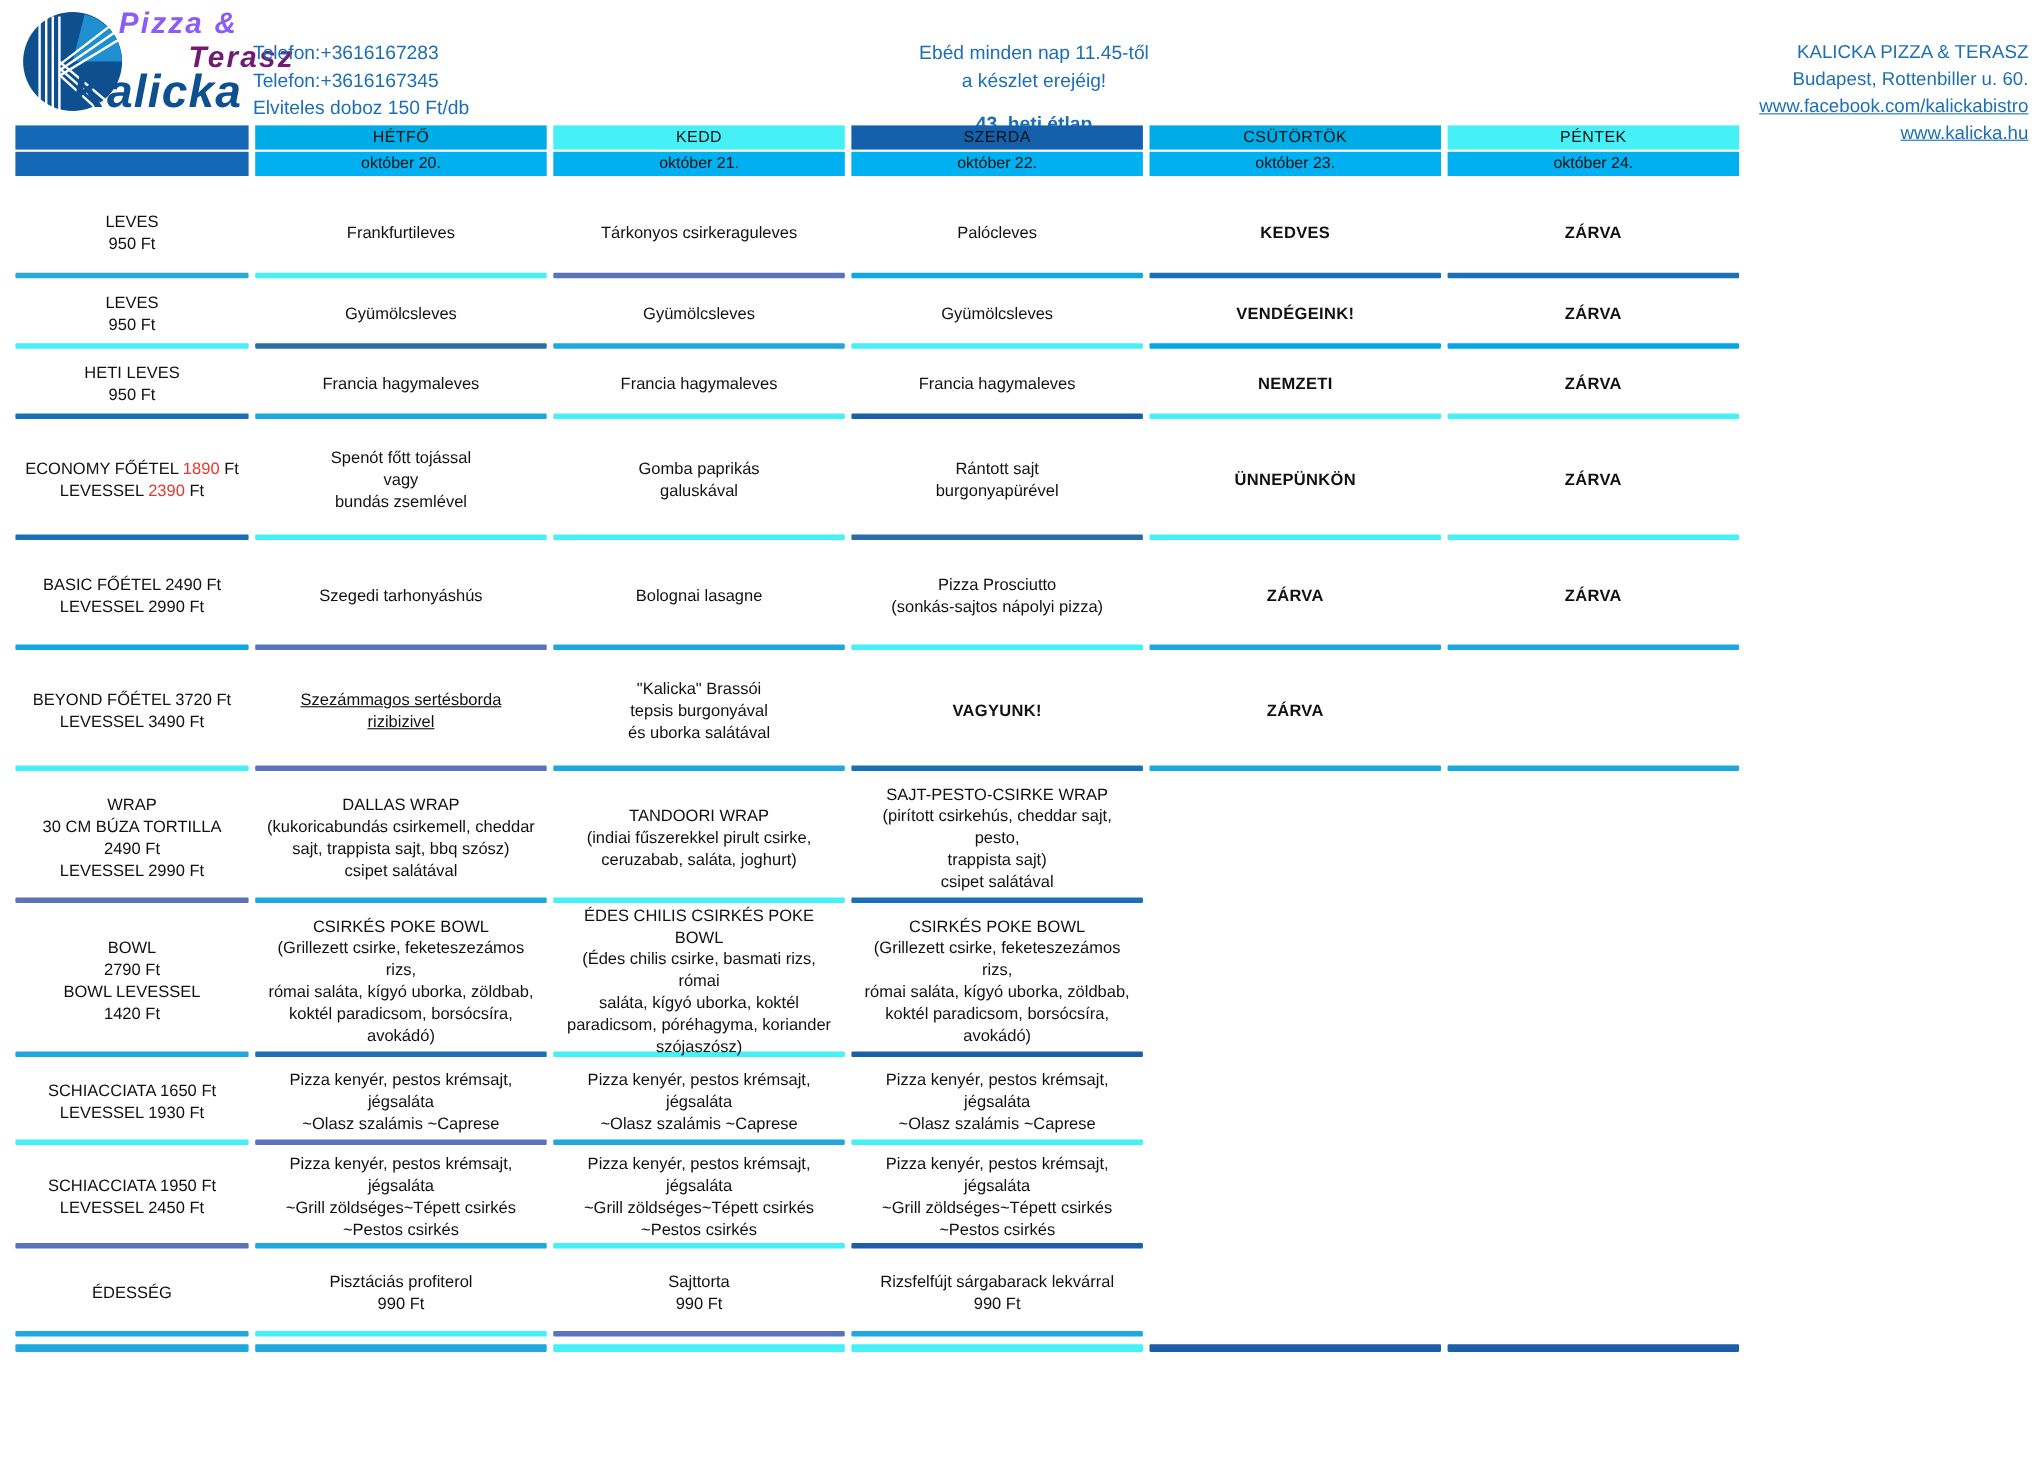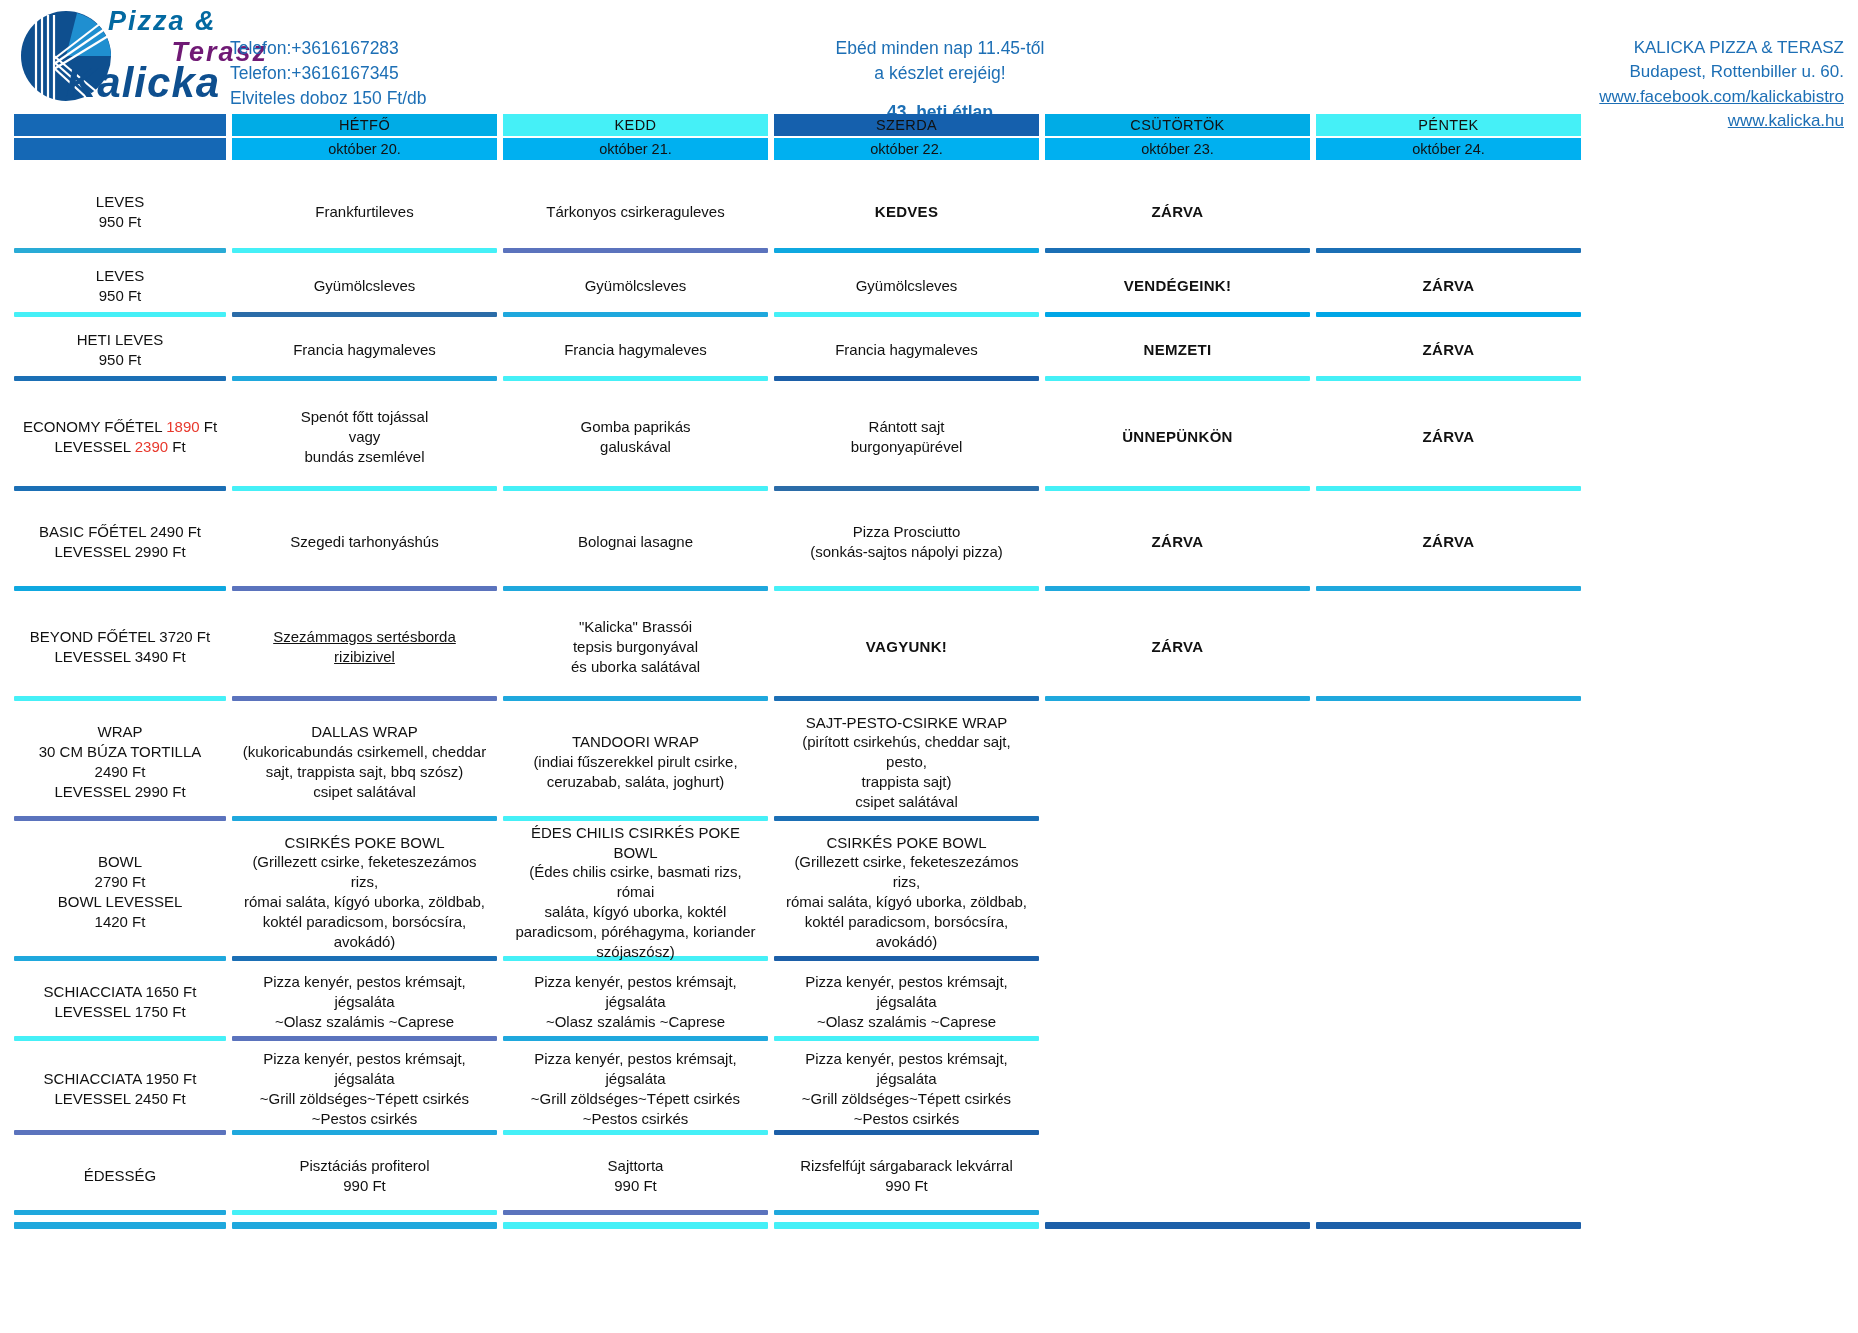--- a/index.html
+++ b/index.html
@@ -28,21 +28,21 @@
   }
   .logo-wrap svg { display: block; }
 
   .logo-text {
     position: absolute;
     left: 108px; top: 8px;
     width: 160px;
   }
   .logo-pizza {
     font-size: 27px; font-weight: bold; font-style: italic;
-    color: #0369a1; letter-spacing: 2px; line-height: 1;
+    color: #8b5cf6; letter-spacing: 2px; line-height: 1;
   }
   .logo-terasz {
     font-size: 27px; font-weight: bold; font-style: italic;
     color: #701a75; letter-spacing: 2px; line-height: 1;
     text-align: right; margin-top: 4px;
   }
   .logo-kalicka {
     position: absolute;
     left: 66px; top: 62px;
     font-size: 42px; font-weight: bold; font-style: italic;
@@ -247,20 +247,25 @@
       <div class="cellbox col-day" style="height: 72px; width: 265px;">
         <div>
           <div>Frankfurtileves</div>
         </div>
       </div>
       <div class="cellbox col-day" style="height: 72px; width: 265px;">
         <div>
           <div>Tárkonyos csirkeraguleves</div>
         </div>
       </div>
+      <div class="cellbox col-day" style="height: 72px; width: 265px;">
+        <div>
+          <div>Palócleves</div>
+        </div>
+      </div>
       <div class="cellbox col-day bold" style="height: 72px; width: 265px;">
         <div>
           <div>KEDVES</div>
         </div>
       </div>
       <div class="cellbox col-day bold" style="height: 72px; width: 265px;">
         <div>
           <div>ZÁRVA</div>
         </div>
       </div>
@@ -688,21 +693,21 @@
       </div>
       <div class="sep-cell-day">
         <div class="sep" style="background: rgb(255, 255, 255);"></div>
       </div>
     </div>
     <div class="gap"></div>
     <div class="body-row">
       <div class="cellbox col-label" style="height: 68px; width: 212px;">
         <div>
           <div class="nowrapline">SCHIACCIATA 1650 Ft</div>
-          <div class="nowrapline">LEVESSEL 1750 Ft</div>
+          <div class="nowrapline">LEVESSEL 1930 Ft</div>
         </div>
       </div>
       <div class="cellbox col-day" style="height: 68px; width: 265px;">
         <div>
           <div>Pizza kenyér, pestos krémsajt, jégsaláta</div>
           <div>~Olasz szalámis ~Caprese</div>
         </div>
       </div>
       <div class="cellbox col-day" style="height: 68px; width: 265px;">
         <div>

